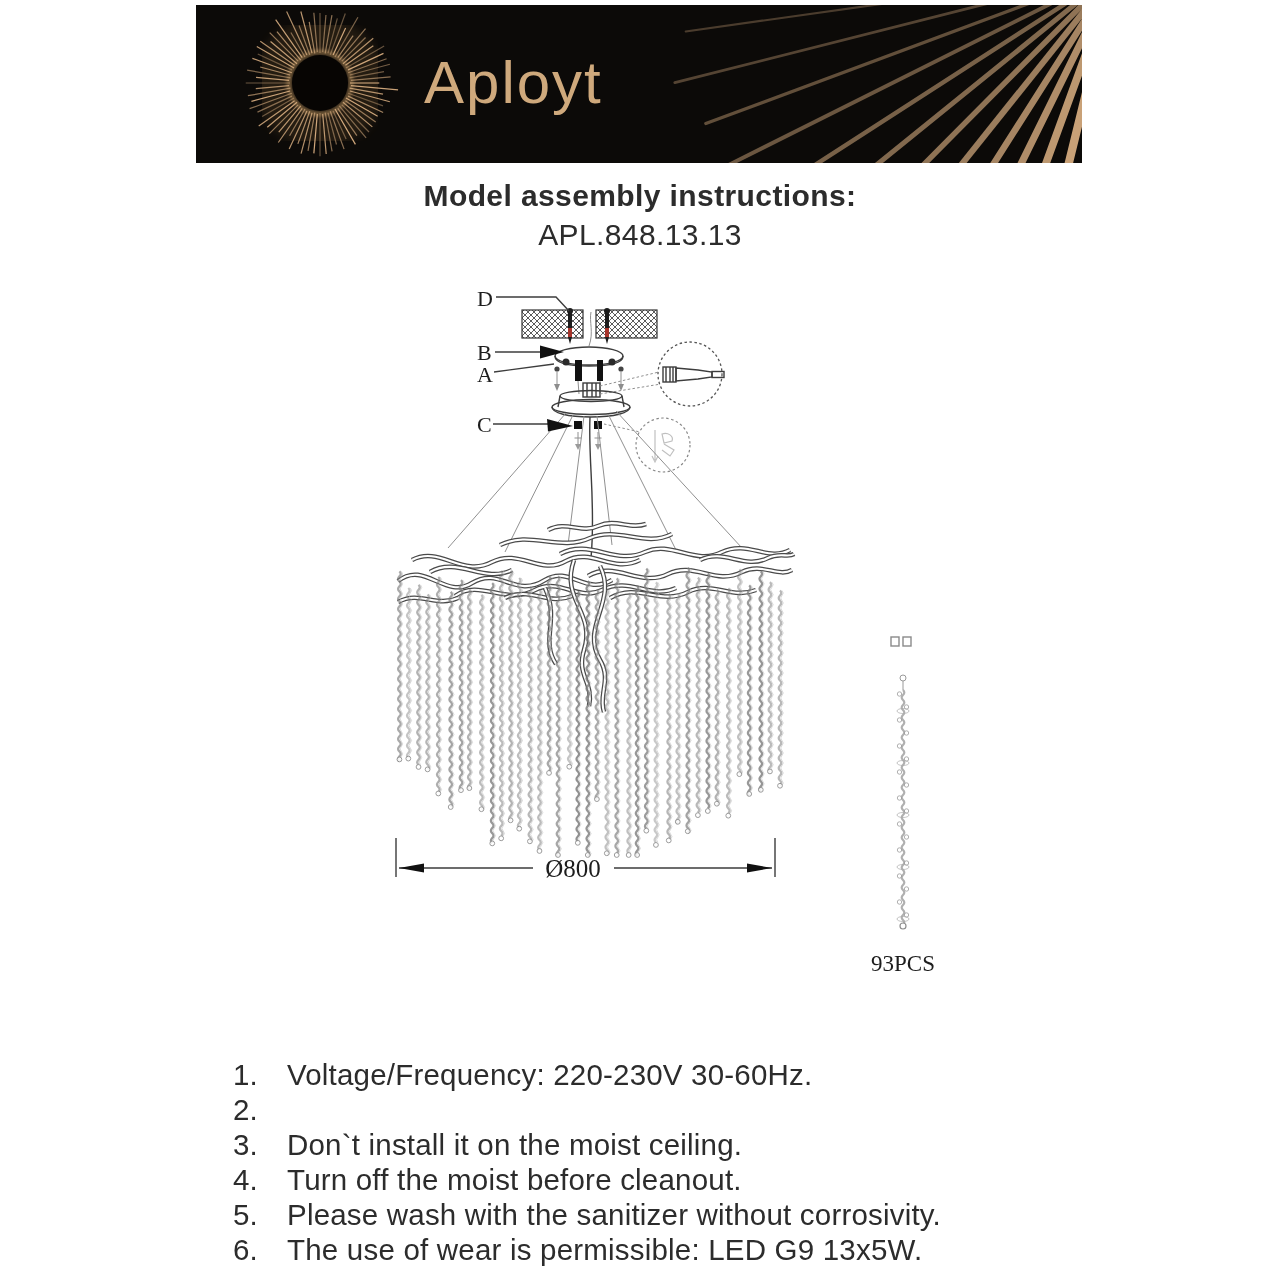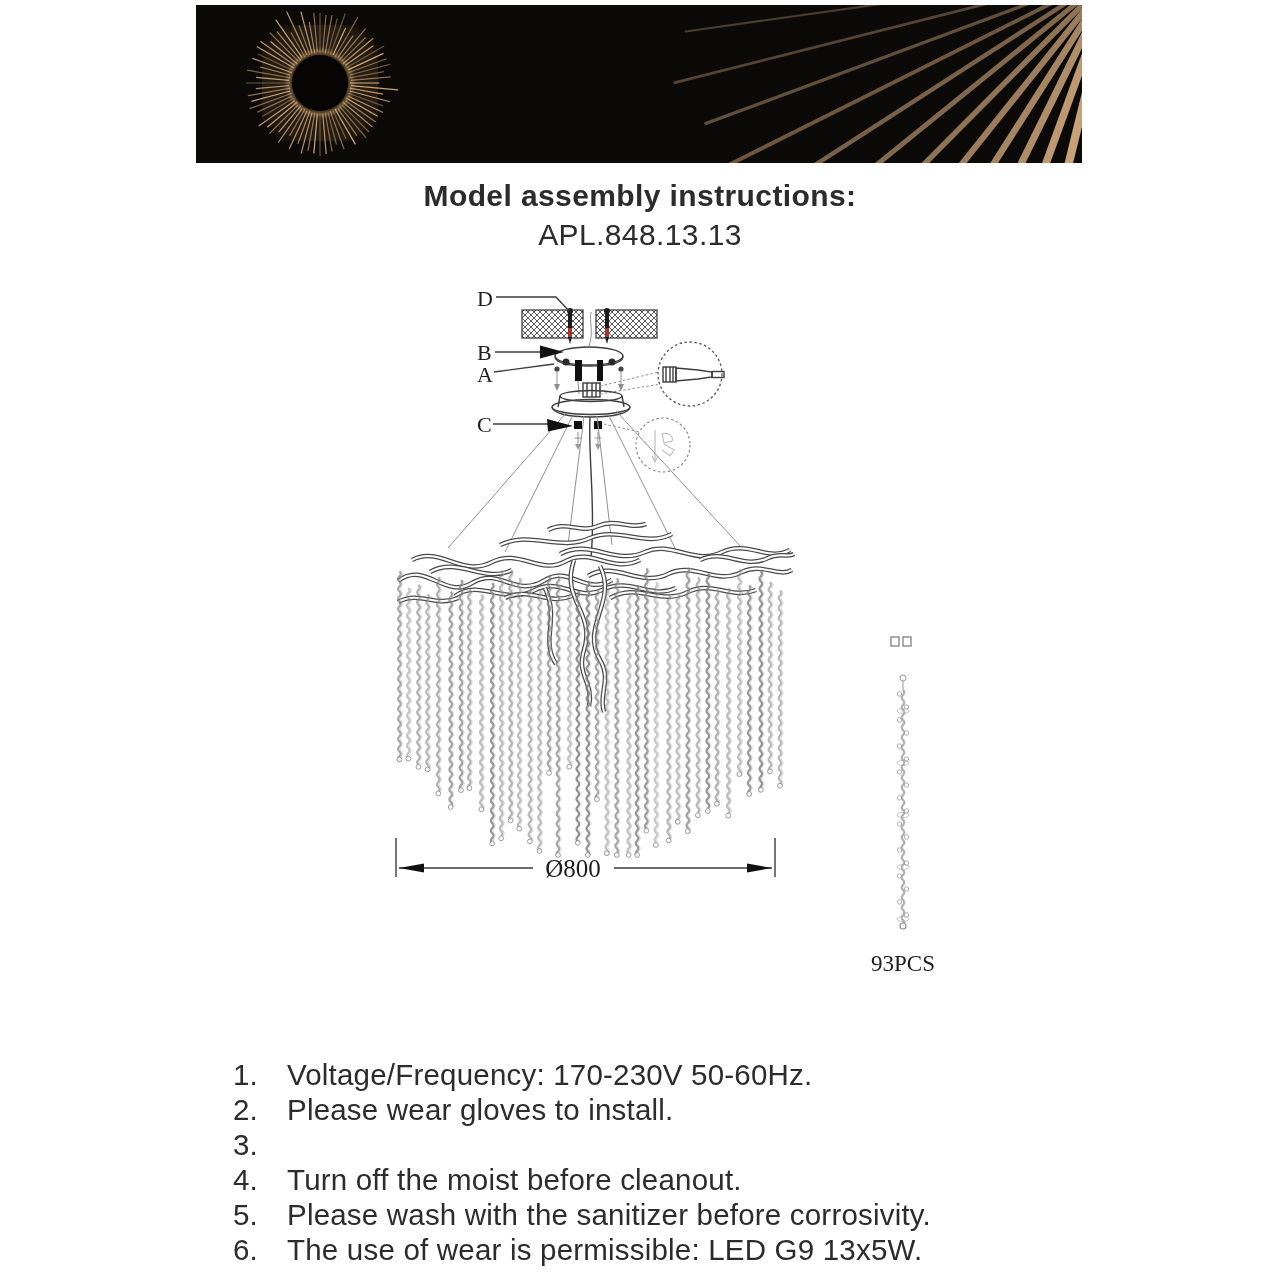--- a/index.html
+++ b/index.html
@@ -148,20 +148,21 @@
         <line x1="920" y1="-34" x2="566.9223052072286" y2="251.91667972048634" stroke="var(--ray-gold)" stroke-width="5.0" opacity="0.57" stroke-linecap="round"></line>
         <line x1="920" y1="-34" x2="596.7249709787643" y2="291.53982932267036" stroke="var(--ray-gold)" stroke-width="5.5" opacity="0.63" stroke-linecap="round"></line>
         <line x1="920" y1="-34" x2="654.3942316447385" y2="298.71859932111244" stroke="var(--ray-gold)" stroke-width="6.1" opacity="0.69" stroke-linecap="round"></line>
         <line x1="920" y1="-34" x2="681.7042799756011" y2="341.4939708681355" stroke="var(--ray-gold)" stroke-width="6.6" opacity="0.74" stroke-linecap="round"></line>
         <line x1="920" y1="-34" x2="717.9064720451443" y2="376.70828001013894" stroke="var(--ray-gold)" stroke-width="7.2" opacity="0.79" stroke-linecap="round"></line>
         <line x1="920" y1="-34" x2="774.8581696142985" y2="364.7739016030276" stroke="var(--ray-gold)" stroke-width="7.7" opacity="0.85" stroke-linecap="round"></line>
         <line x1="920" y1="-34" x2="813.9052340356336" y2="397.9405134730173" stroke="var(--ray-gold)" stroke-width="8.3" opacity="0.91" stroke-linecap="round"></line>
         <line x1="920" y1="-34" x2="860.8519818741393" y2="409.29377678804315" stroke="var(--ray-gold)" stroke-width="8.8" opacity="0.96" stroke-linecap="round"></line>
       </g>
   </svg>
+  <div class="brand">Aployt</div>
 </div>
 
 <div class="title-wrap">
   <div class="title-line">Model assembly instructions:</div>
   <div class="title-line model">APL.848.13.13</div>
 </div>
 
 <svg class="diagram" width="580" height="720" viewBox="380 280 580 720">
   <defs>
     <pattern id="hatch" width="6" height="6" patternUnits="userSpaceOnUse">
@@ -470,34 +471,34 @@
         <ellipse cx="903" cy="919" rx="6" ry="2.5" fill="none" stroke="#ababab" stroke-width="1" opacity="0.7"></ellipse>
         <circle cx="903" cy="926" r="3" fill="#fff" stroke="#8e8e8e" stroke-width="1.2"></circle>
       </g>
     <text class="pcs-txt" x="903" y="971" text-anchor="middle">93PCS</text>
   </g>
 </svg>
 
 <div class="instructions">
   <div class="inst-row">
     <span class="num">1.</span>
-    <span>Voltage/Frequency: 170-230V 50-60Hz.</span>
+    <span>Voltage/Frequency: 220-230V 30-60Hz.</span>
   </div>
   <div class="inst-row">
     <span class="num">2.</span>
-    <span>Please wear gloves to install.</span>
   </div>
   <div class="inst-row">
     <span class="num">3.</span>
+    <span>Don`t install it on the moist ceiling.</span>
   </div>
   <div class="inst-row">
     <span class="num">4.</span>
     <span>Turn off the moist before cleanout.</span>
   </div>
   <div class="inst-row">
     <span class="num">5.</span>
-    <span>Please wash with the sanitizer before corrosivity.</span>
+    <span>Please wash with the sanitizer without corrosivity.</span>
   </div>
   <div class="inst-row">
     <span class="num">6.</span>
     <span>The use of wear is permissible: LED G9 13x5W.</span>
   </div>
 </div>
 
 </body></html>

